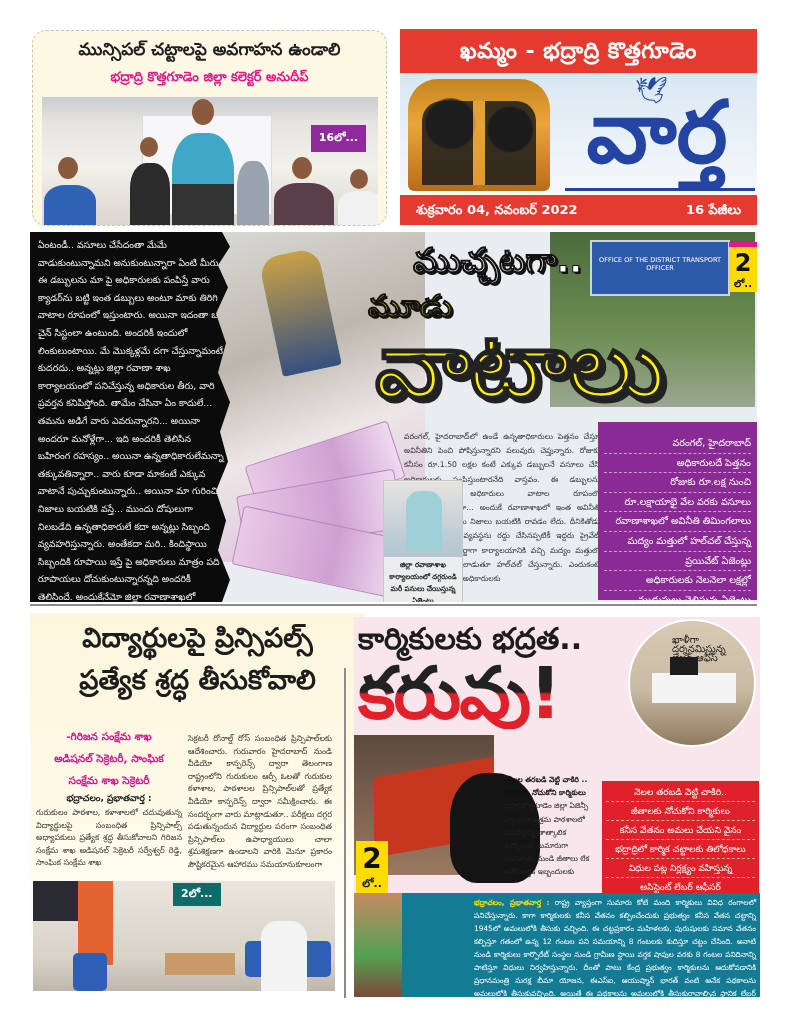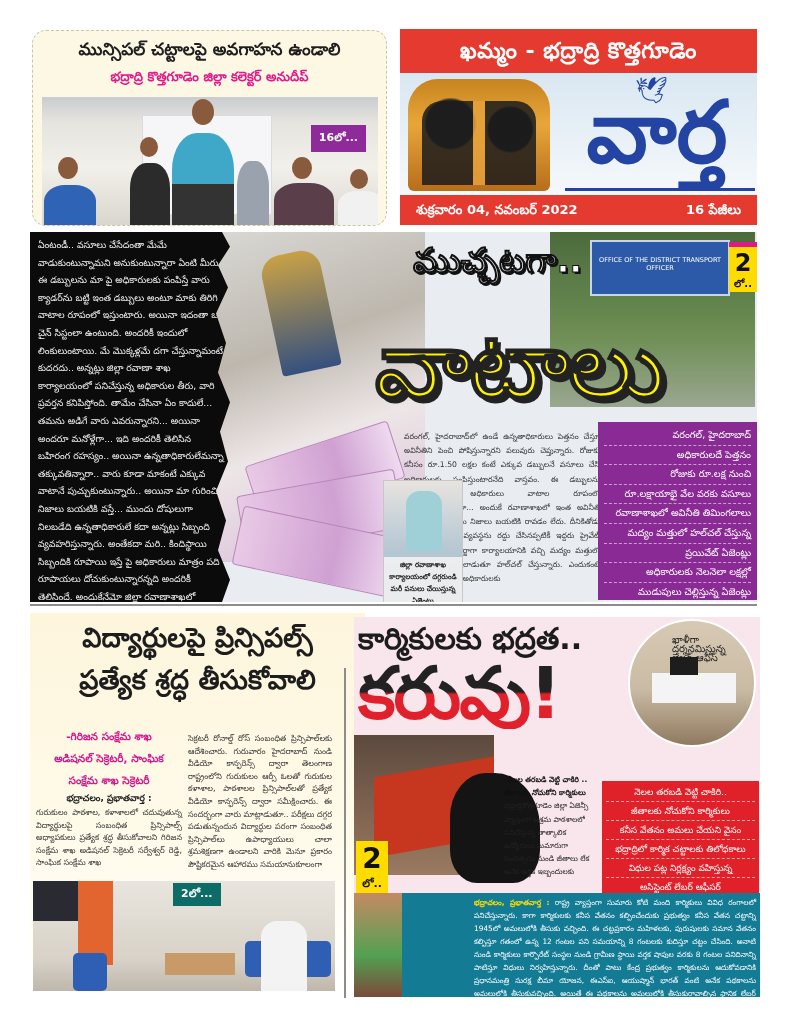--- a/index.html
+++ b/index.html
@@ -61,21 +61,21 @@
     background: linear-gradient(180deg,#4b6b3c,#6f8f55 60%,#9aa791); z-index: 0; }
   .page-badge { position: absolute; background: #ffdc00; color: #111; font-weight: bold; text-align: center; border-top: 5px solid #e0198a; }
   .lead-badge { right: 0; top: 10px; width: 28px; height: 50px; font-size: 24px; line-height: 32px; }
   .lead-badge small { display: block; font-size: 10px; line-height: 10px; }
   .lead-body { position: absolute; left: 374px; top: 198px; width: 196px; font-size: 7.7px; line-height: 14.2px;
     color: #333; text-align: justify; }
   .lead-inset { position: absolute; left: 353px; top: 248px; width: 80px; height: 130px;
     background: linear-gradient(180deg,#e7e3df,#b8c9d4 50%,#9fb6c5); border: 1px solid #c7c7c7; font-weight: bold; }
   .lead-inset-cap { position: absolute; left: 0; bottom: 0; width: 100%; background: rgba(240,240,240,.92); font-size: 7px; line-height: 12px; text-align: center; color: #222; padding: 2px; }
   .lead-box { position: absolute; left: 568px; top: 190px; width: 159px; height: 178px; background: #8a2a94; color: #fff;
-    padding: 4px 6px; font-size: 9.6px; text-align: right; }
+    padding: 12px 6px; font-size: 9.6px; text-align: right; }
   .lead-box div { line-height: 18.6px; border-bottom: 1px dashed rgba(255,255,255,.55); }
 
   .hr { position: absolute; left: 30px; width: 727px; height: 2px; background: #8c8c8c; }
 
   
   .edu { position: absolute; left: 30px; top: 613px; width: 335px; height: 380px;
     background: linear-gradient(180deg,#fdf5dc 0%, #fffbea 60%, #ffffff 100%); }
   .edu-head { position: absolute; left: 0; top: 4px; width: 100%; text-align: center; font-size: 27px; font-weight: bold; line-height: 42px; color: #1d1d1d; }
   .edu-credit { position: absolute; left: 4px; top: 112px; width: 150px; text-align: center; font-size: 10.5px; font-weight: bold; color: #d3168c; line-height: 22px; }
   .edu-dateline { position: absolute; left: 4px; top: 180px; width: 150px; text-align: center; font-size: 9px; font-weight: bold; color: #222; }
@@ -158,20 +158,21 @@
     <div class="money" style="left:40px;top:210px;width:150px;height:60px;transform:rotate(-18deg);"></div>
     <div class="money" style="left:30px;top:250px;width:160px;height:60px;transform:rotate(-10deg);"></div>
     <div class="money" style="left:26px;top:290px;width:165px;height:60px;transform:rotate(12deg);"></div>
     <div style="position:absolute;left:60px;top:20px;width:60px;height:120px;background:linear-gradient(180deg,#c8a146,#35507f);border-radius:20px 20px 4px 4px;transform:rotate(-12deg);"></div>
   </div>
   <div class="lead-text">
     <span>ఏంటండీ.. వసూలు చేసేదంతా మేమే వాడుకుంటున్నామని అనుకుంటున్నారా ఏంటి మీరు. ఈ డబ్బులను మా పై అధికారులకు పంపిస్తే వారు క్యాడర్‌ను బట్టి ఇంత డబ్బులు అంటూ మాకు తిరిగి వాటాల రూపంలో ఇస్తుంటారు. అయినా ఇదంతా ఒక చైన్ సిస్టంలా ఉంటుంది. అందరికీ ఇందులో లింకులుంటాయి. మే మొక్కళ్లమే దగా చేస్తున్నామంటే కుదరదు.. అన్నట్లు జిల్లా రవాణా శాఖ కార్యాలయంలో పనిచేస్తున్న అధికారుల తీరు, వారి ప్రవర్తన కనిపిస్తోంది. తామేం చేసినా ఏం కాదులే... తమను అడిగే వారు ఎవరున్నారని... అయినా అందరూ మనోళ్లేగా... ఇది అందరికీ తెలిసిన బహిరంగ రహస్యం.. అయినా ఉన్నతాధికారులేమన్నా తక్కువతిన్నారా.. వారు కూడా మాకంటే ఎక్కువ వాటానే పుచ్చుకుంటున్నారు.. అయినా మా గురించి నిజాలు బయటికి వస్తే... ముందు దోషులుగా నిలబడేది ఉన్నతాధికారులే కదా అన్నట్లు సిబ్బంది వ్యవహరిస్తున్నారు. అంతేకదా మరి.. కిందిస్థాయి సిబ్బందికి రూపాయి ఇస్తే పై అధికారులు మాత్రం పది రూపాయలు దోచుకుంటున్నారన్నది అందరికీ తెలిసిందే. అందుకేనేమో జిల్లా రవాణాశాఖలో అవినీతి అక్రమాలు జరుగుతున్నా ఉన్నతాధికారులు నిమ్మకు నీరెత్తినట్లుగా వ్యవహరిస్తున్నారు.</span>
     
   </div>
   <div class="headline-small hl-1">ముచ్చటగా..</div>
+  <div class="headline-small hl-2">మూడు</div>
   <div class="hl-main">వాటాలు</div>
   <div class="page-badge lead-badge">
     <span>2</span>
     <small>లో..</small>
   </div>
   <div class="lead-body">వరంగల్, హైదరాబాద్‌లో ఉండే ఉన్నతాధికారులు పెత్తనం చేస్తూ అవినీతిని పెంచి పోషిస్తున్నారని పలువురు చెప్తున్నారు. రోజుకు కనీసం రూ.1.50 లక్షల కంటే ఎక్కువ డబ్బులనే వసూలు చేసి అధికారులకు పంపిస్తుంటారనేది వాస్తవం. ఈ డబ్బులను ఎప్పటికప్పుడు అధికారులు వాటాల రూపంలో పంచిపెట్టేస్తున్నారంటా... అందుకే రవాణాశాఖలో ఇంత అవినీతి జరుగుతున్నా అసలు నిజాలు బయటికి రావడం లేదు. దీనికితోడు ప్రభుత్వం ఏజెంట్ల వ్యవస్థను రద్దు చేసినప్పటికీ ఇద్దరు ప్రైవేట్ ఏజెంట్లు మాత్రం దర్జాగా కార్యాలయానికి వచ్చి మద్యం మత్తులో సిబ్బందిపై దుర్భాషలాడుతూ హల్‌చల్ చేస్తున్నారు. ఎందుకంటే వారు ఒక్కో ఏజెంట్ అధికారులకు</div>
   <div class="lead-inset">
     <div style="position:absolute;left:22px;top:10px;width:36px;height:60px;background:#9fd0d8;border-radius:14px 14px 4px 4px;"></div>
     <div class="lead-inset-cap">జిల్లా రవాణాశాఖ కార్యాలయంలో దగ్గరుండి మరీ పనులు చేయిస్తున్న ఏజెంట్లు</div>
   </div>

